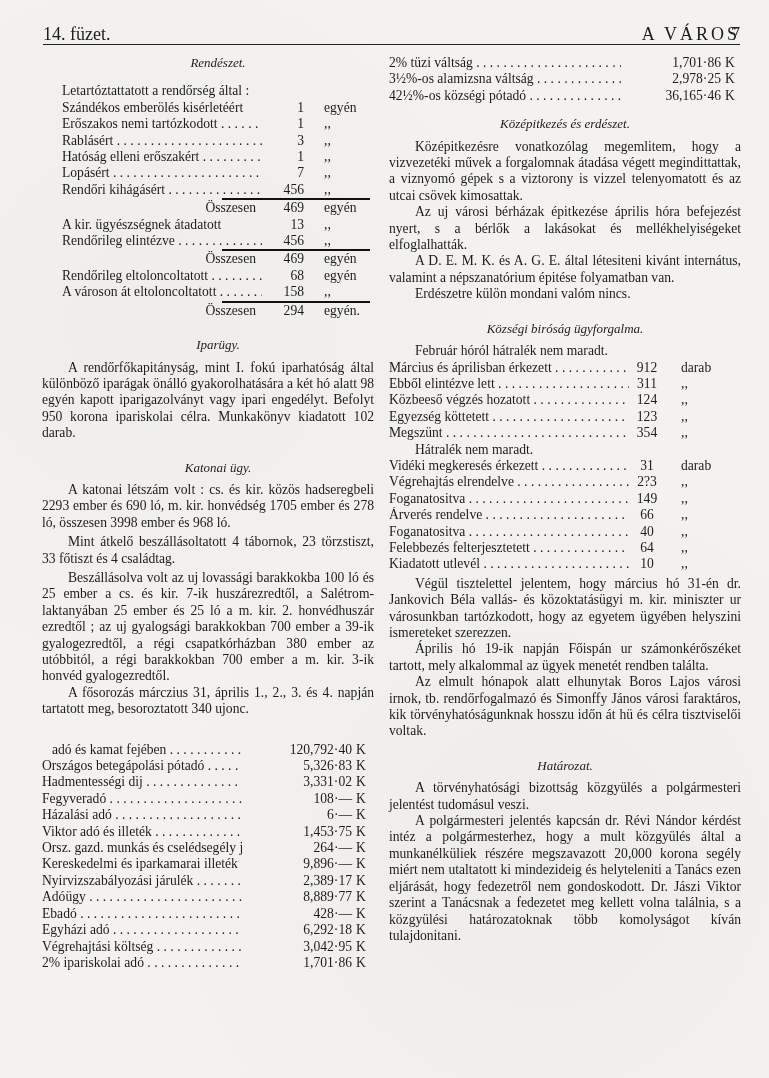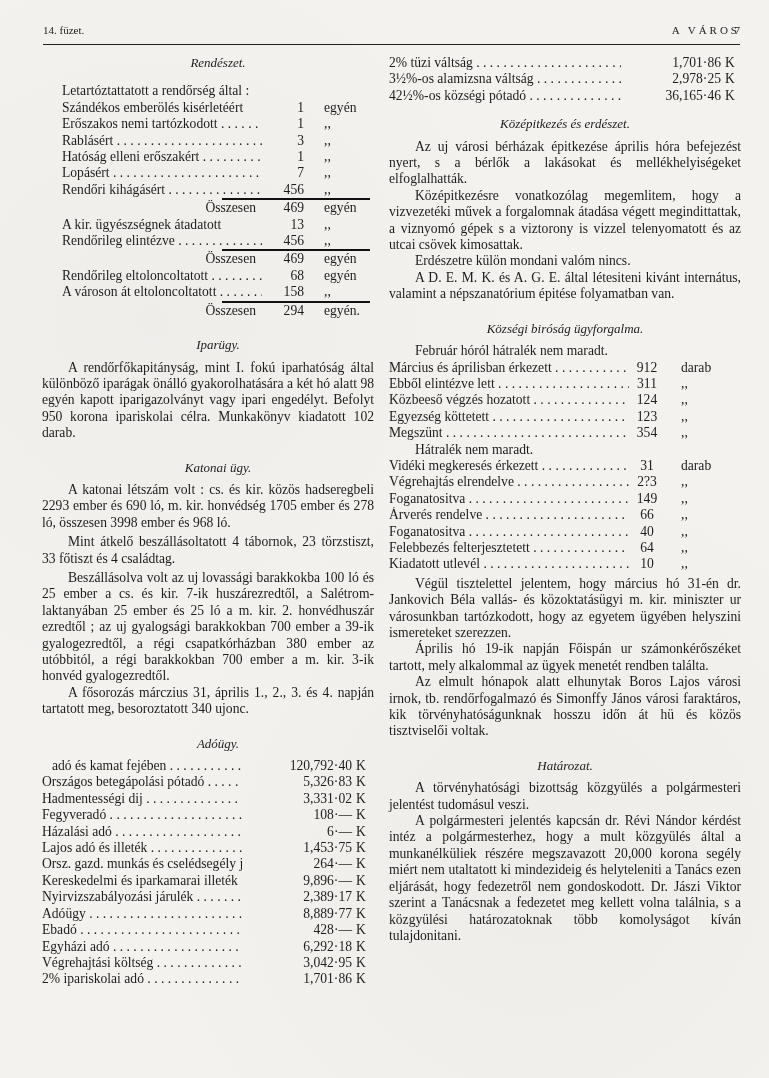--- a/index.html
+++ b/index.html
@@ -14,21 +14,21 @@
     position: absolute; left: 0; top: 0; width: 769px; height: 1078px;
     background:
       radial-gradient(circle at 20% 30%, rgba(0,0,0,0.02), transparent 40%),
       radial-gradient(circle at 70% 80%, rgba(0,0,0,0.025), transparent 40%),
       #f3f2ef;
   }
   .header {
     position: absolute; left: 43px; top: 22px; width: 697px; height: 22px;
     border-bottom: 1.5px solid #222;
     font-family: "Liberation Serif", serif;
-    font-size: 11px;
+    font-size: 18px;
   }
   .header .issue { position: absolute; left: 0; top: 2px; }
   .header .title { position: absolute; left: 0; right: 0; top: 2px; text-align: right; letter-spacing: 3px; padding-left: 10px; }
   .header .pageno { position: absolute; right: 0; top: 2px; }
 
   .col {
     position: absolute; top: 55px;
     font-family: "Liberation Serif", serif;
     font-size: 13.6px; line-height: 16.4px;
   }
@@ -174,21 +174,20 @@
     <div style="margin-left:-20px;">
       <p class="par">A katonai létszám volt : cs. és kir. közös hadseregbeli 2293 ember és 690 ló, m. kir. honvédség 1705 ember és 278 ló, összesen 3998 ember és 968 ló.</p>
       <div style="height:3px"></div>
       <p class="par">Mint átkelő beszállásoltatott 4 tábornok, 23 törzstiszt, 33 főtiszt és 4 családtag.</p>
       <div style="height:3px"></div>
       <p class="par">Beszállásolva volt az uj lovassági barakkokba 100 ló és 25 ember a cs. és kir. 7-ik huszárezredtől, a Salétrom-laktanyában 25 ember és 25 ló a m. kir. 2. honvédhuszár ezredtől ; az uj gyalogsági barakkokban 700 ember a 39-ik gyalogezredtől, a régi csapatkórházban 380 ember az utóbbitól, a régi barakkokban 700 ember a m. kir. 3-ik honvéd gyalogezredtől.</p>
       <p class="par">A fősorozás márczius 31, április 1., 2., 3. és 4. napján tartatott meg, besoroztatott 340 ujonc.</p>
     </div>
 
     <div class="gap-l"></div>
-    <div class="heading">Adóügy.</div>
     <div class="small-gap"></div>
     <div style="margin-left:-20px;">
       <div class="row tax indent">
         <span class="lbl">adó és kamat fejében</span>
         <span class="val">120,792·40</span>
         <span class="unit">K</span>
       </div>
       <div class="row tax">
         <span class="lbl">Országos betegápolási pótadó</span>
         <span class="val">5,326·83</span>
@@ -203,21 +202,21 @@
         <span class="lbl">Fegyveradó</span>
         <span class="val">108·—</span>
         <span class="unit">K</span>
       </div>
       <div class="row tax">
         <span class="lbl">Házalási adó</span>
         <span class="val">6·—</span>
         <span class="unit">K</span>
       </div>
       <div class="row tax">
-        <span class="lbl">Lajos adó és illeték</span>
+        <span class="lbl">Viktor adó és illeték</span>
         <span class="val">1,453·75</span>
         <span class="unit">K</span>
       </div>
       <div class="row tax nodots">
         <span class="lbl">Orsz. gazd. munkás és cselédsegély jár.</span>
         <span class="val">264·—</span>
         <span class="unit">K</span>
       </div>
       <div class="row tax">
         <span class="lbl">Kereskedelmi és iparkamarai illeték</span>
@@ -272,24 +271,24 @@
       <div class="row rtop">
         <span class="lbl">42½%-os községi pótadó</span>
         <span class="val">36,165·46</span>
         <span class="unit">K</span>
       </div>
     </div>
 
     <div class="gap"></div>
     <div class="heading">Középitkezés és erdészet.</div>
     <div class="small-gap"></div>
+    <p class="par">Középitkezésre vonatkozólag megemlitem, hogy a vizvezetéki művek a forgalomnak átadása végett megindittattak, a viznyomó gépek s a viztorony is vizzel telenyomatott és az utcai csövek kimosattak.</p>
     <p class="par">Az uj városi bérházak épitkezése április hóra befejezést nyert, s a bérlők a lakásokat és mellékhelyiségeket elfoglalhatták.</p>
-    <p class="par">Középitkezésre vonatkozólag megemlitem, hogy a vizvezetéki művek a forgalomnak átadása végett megindittattak, a viznyomó gépek s a viztorony is vizzel telenyomatott és az utcai csövek kimosattak.</p>
+    <p class="par">A D. E. M. K. és A. G. E. által létesiteni kivánt internátus, valamint a népszanatórium épitése folyamatban van.</p>
     <p class="par">Erdészetre külön mondani valóm nincs.</p>
-    <p class="par">A D. E. M. K. és A. G. E. által létesiteni kivánt internátus, valamint a népszanatórium épitése folyamatban van.</p>
 
     <div class="gap-l"></div>
     <div class="heading">Községi biróság ügyforgalma.</div>
     <div class="small-gap"></div>
     <p class="par">Február hóról hátralék nem maradt.</p>
     <div>
       <div class="row court">
         <span class="lbl">Március és áprilisban érkezett</span>
         <span class="val">912</span>
         <span class="unit">darab</span>
@@ -349,21 +348,21 @@
       </div>
       <div class="row court">
         <span class="lbl">Kiadatott utlevél</span>
         <span class="val">10</span>
         <span class="unit">,,</span>
       </div>
     </div>
     <div style="height:3px"></div>
     <p class="par">Végül tisztelettel jelentem, hogy március hó 31-én dr. Jankovich Béla vallás- és közoktatásügyi m. kir. miniszter ur városunkban tartózkodott, hogy az egyetem ügyében helyszini ismereteket szerezzen.</p>
     <p class="par">Április hó 19-ik napján Főispán ur számonkérőszéket tartott, mely alkalommal az ügyek menetét rendben találta.</p>
-    <p class="par">Az elmult hónapok alatt elhunytak Boros Lajos városi irnok, tb. rendőrfogalmazó és Simonffy János városi faraktáros, kik törvényhatóságunknak hosszu időn át hü és közös tisztviselői voltak.</p>
+    <p class="par">Az elmult hónapok alatt elhunytak Boros Lajos városi irnok, tb. rendőrfogalmazó és Simonffy János városi faraktáros, kik törvényhatóságunknak hosszu időn át hü és célra tisztviselői voltak.</p>
 
     <div class="gap-l"></div>
     <div class="heading">Határozat.</div>
     <div class="small-gap"></div>
     <p class="par">A törvényhatósági bizottság közgyülés a polgármesteri jelentést tudomásul veszi.</p>
     <p class="par">A polgármesteri jelentés kapcsán dr. Révi Nándor kérdést intéz a polgármesterhez, hogy a mult közgyülés által a munkanélküliek részére megszavazott 20,000 korona segély miért nem utaltatott ki mindezideig és helyteleniti a Tanács ezen eljárását, hogy fedezetről nem gondoskodott. Dr. Jászi Viktor szerint a Tanácsnak a fedezetet meg kellett volna találnia, s a közgyülési határozatoknak több komolyságot kíván tulajdonitani.</p>
   </div>
 </div>
 
 </body></html>

